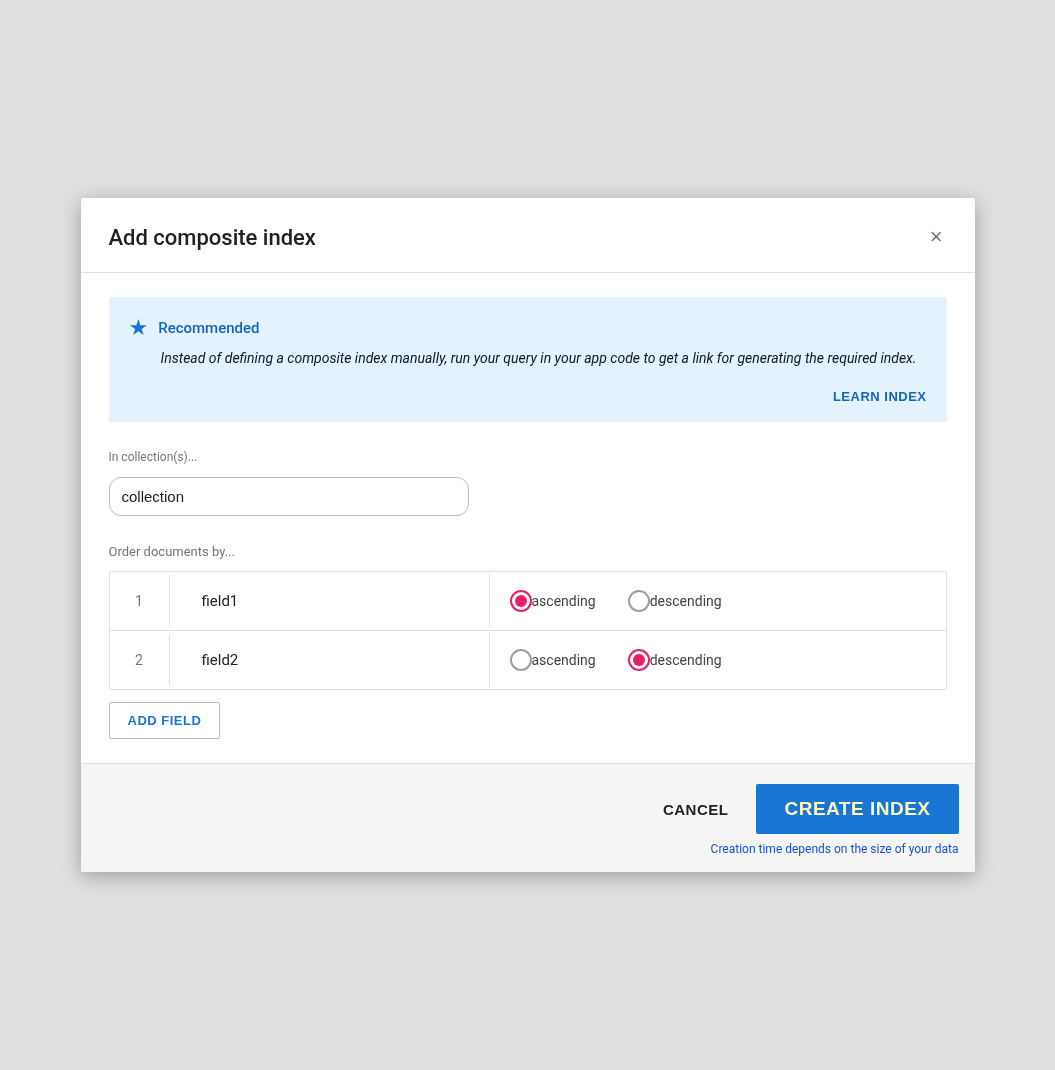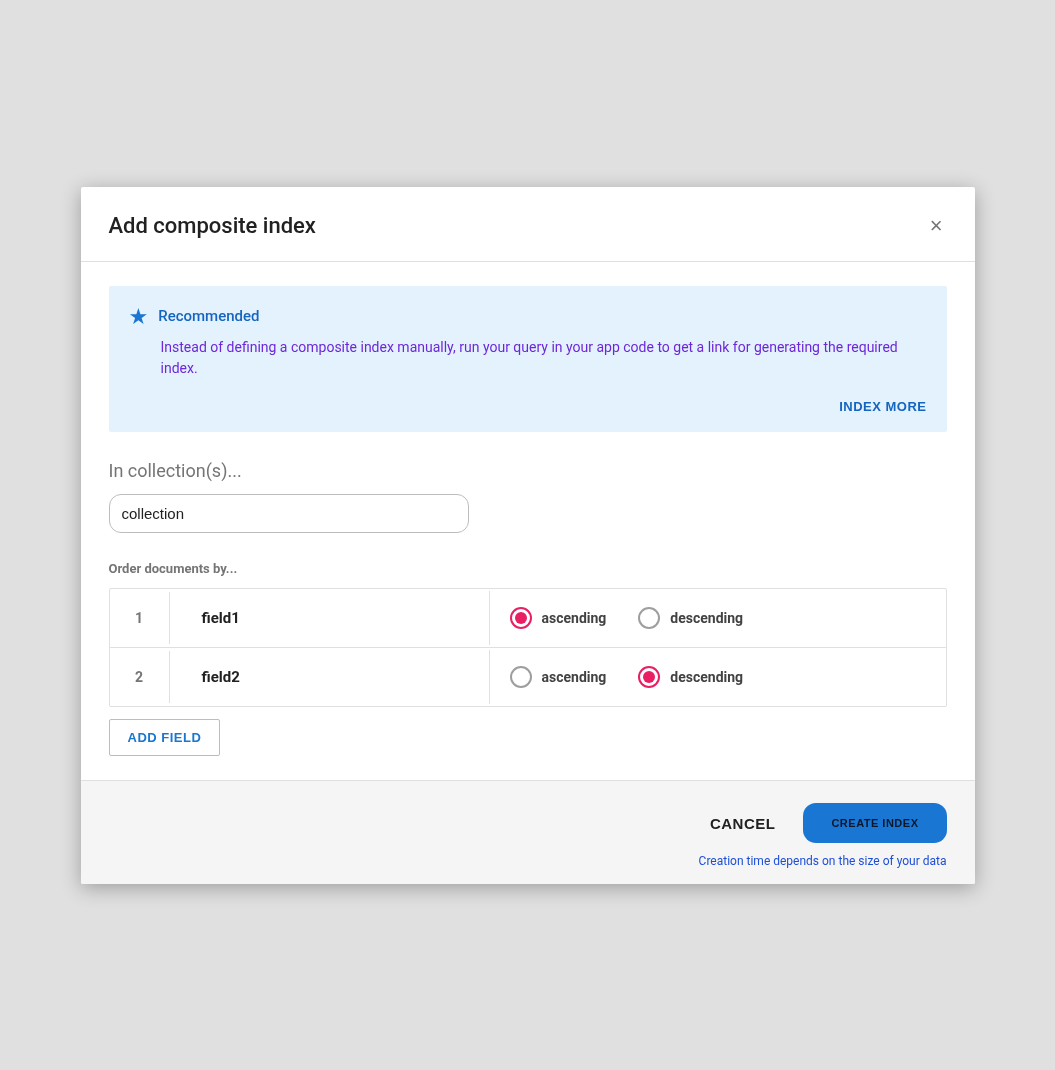--- a/index.html
+++ b/index.html
@@ -70,59 +70,59 @@
       color: #1976d2;
       font-size: 22px;
       margin-right: 10px;
     }
     .recommendation-title {
       color: #1565c0;
       font-size: 15px;
       font-weight: 500;
     }
     .recommendation-text {
-      color: #6d28d9;
+      color: #0f172a;
       font-size: 14px;
       line-height: 1.5;
       margin-left: 32px;
       margin-bottom: 12px;
+      font-style: italic;
     }
     .learn-more-row {
       display: flex;
       justify-content: flex-end;
       margin-top: 4px;
     }
     .learn-more-btn {
       background: none;
       border: none;
       color: #1565c0;
       font-size: 13px;
       font-weight: 700;
       cursor: pointer;
       letter-spacing: 0.5px;
       padding: 4px 0;
     }
     .section-label {
-      font-size: 18px;
+      font-size: 12px;
       color: #757575;
       margin-bottom: 13px;
     }
     .collection-input {
       border: 1px solid #bdbdbd;
       border-radius: 12px;
       padding: 10px 12px;
       font-size: 15px;
       width: 360px;
       color: #212121;
       outline: none;
       margin-bottom: 28px;
     }
     .order-section {
       margin-bottom: 12px;
-      font-weight: bold;
     }
     .order-label {
       font-size: 13px;
       color: #757575;
       margin-bottom: 12px;
     }
     .fields-table {
       border: 1px solid #e0e0e0;
       border-radius: 2px;
       width: 100%;
@@ -155,21 +155,20 @@
     .field-options {
       display: flex;
       align-items: center;
       padding: 18px 20px;
       gap: 32px;
       flex: 1;
     }
     .radio-option {
       display: flex;
       align-items: center;
-      gap: 10px;
       cursor: pointer;
     }
     .radio-circle {
       width: 22px;
       height: 22px;
       border-radius: 50%;
       border: 2px solid #9e9e9e;
       display: flex;
       align-items: center;
       justify-content: center;
@@ -196,21 +195,21 @@
       font-size: 13px;
       font-weight: 700;
       letter-spacing: 0.5px;
       padding: 10px 18px;
       cursor: pointer;
       border-radius: 2px;
     }
     .dialog-footer {
       background: #f5f5f5;
       border-top: 1px solid #e0e0e0;
-      padding: 20px 28px 16px 28px;
+      padding: 20px 16px 16px 28px;
       display: flex;
       flex-direction: column;
       align-items: flex-end;
       gap: 8px;
     }
     .footer-buttons {
       display: flex;
       align-items: center;
       gap: 4px;
     }
@@ -220,27 +219,27 @@
       color: #212121;
       font-size: 15px;
       font-weight: 700;
       letter-spacing: 0.5px;
       padding: 14px 24px;
       cursor: pointer;
     }
     .create-btn {
       background: #1976d2;
       border: none;
-      color: #0f172a;
-      font-size: 11px;
+      color: #fef9c3;
+      font-size: 19px;
       font-weight: 700;
       letter-spacing: 0.5px;
       padding: 14px 28px;
       cursor: pointer;
-      border-radius: 13px;
+      border-radius: 2px;
     }
     .footer-note {
       font-size: 12px;
       color: #1d4ed8;
     }
   </style>
 </head>
 <body>
 
 <div class="dialog">
@@ -253,21 +252,21 @@
   <div class="dialog-body">
 
     
     <div class="recommendation-box">
       <div class="recommendation-header">
         <span class="star-icon">★</span>
         <span class="recommendation-title">Recommended</span>
       </div>
       <p class="recommendation-text">Instead of defining a composite index manually, run your query in your app code to get a link for generating the required index.</p>
       <div class="learn-more-row">
-        <button class="learn-more-btn">INDEX MORE</button>
+        <button class="learn-more-btn">LEARN INDEX</button>
       </div>
     </div>
 
     
     <p class="section-label">In collection(s)...</p>
     <input class="collection-input" type="text" value="collection" style="">
 
     
     <div class="order-section">
       <p class="order-label">Order documents by...</p>

